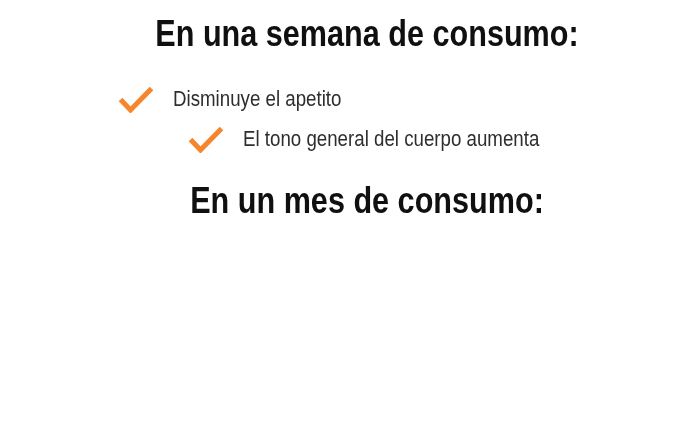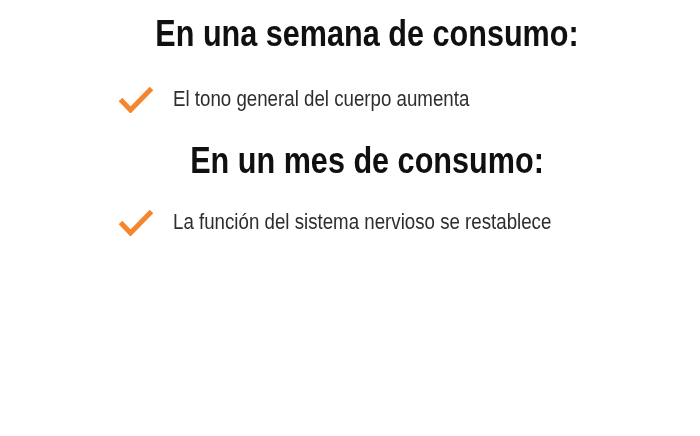--- a/index.html
+++ b/index.html
@@ -45,20 +45,21 @@
     margin-top: 28px;
   }
   .check-item {
     display: flex;
     align-items: center;
     height: 26px;
     margin-bottom: 14px;
   }
   .check-item:last-child {
     margin-bottom: 0;
+    justify-content: flex-end;
   }
   .check {
     flex: 0 0 auto;
     width: 36px;
     height: 27px;
     margin-right: 19px;
     color: var(--check, #f5862d);
   }
   .check svg {
     display: block;
@@ -81,30 +82,30 @@
 
   <h1 class="section-title">En una semana de consumo:</h1>
 
   <ul class="check-list">
     <li class="check-item">
       <span class="check">
         <svg viewBox="0 0 36 27" aria-hidden="true">
           <polyline points="2.5,13.5 12.5,24 33.5,2.5" fill="none" stroke="currentColor" stroke-width="5" stroke-linecap="butt" stroke-linejoin="miter"></polyline>
         </svg>
       </span>
+      <span class="item-label">Disminuye el apetito</span>
+    </li>
+    <li class="check-item">
+      <span class="check">
+        <svg viewBox="0 0 36 27" aria-hidden="true">
+          <polyline points="2.5,13.5 12.5,24 33.5,2.5" fill="none" stroke="currentColor" stroke-width="5" stroke-linecap="butt" stroke-linejoin="miter"></polyline>
+        </svg>
+      </span>
       <span class="item-label">El tono general del cuerpo aumenta</span>
     </li>
   </ul>
 
   <h1 class="section-title second">En un mes de consumo:</h1>
 
   <ul class="check-list second">
-    <li class="check-item">
-      <span class="check">
-        <svg viewBox="0 0 36 27" aria-hidden="true">
-          <polyline points="2.5,13.5 12.5,24 33.5,2.5" fill="none" stroke="currentColor" stroke-width="5" stroke-linecap="butt" stroke-linejoin="miter"></polyline>
-        </svg>
-      </span>
-      <span class="item-label">La función del sistema nervioso se restablece</span>
-    </li>
   </ul>
 
 </div>
 
 </body></html>

